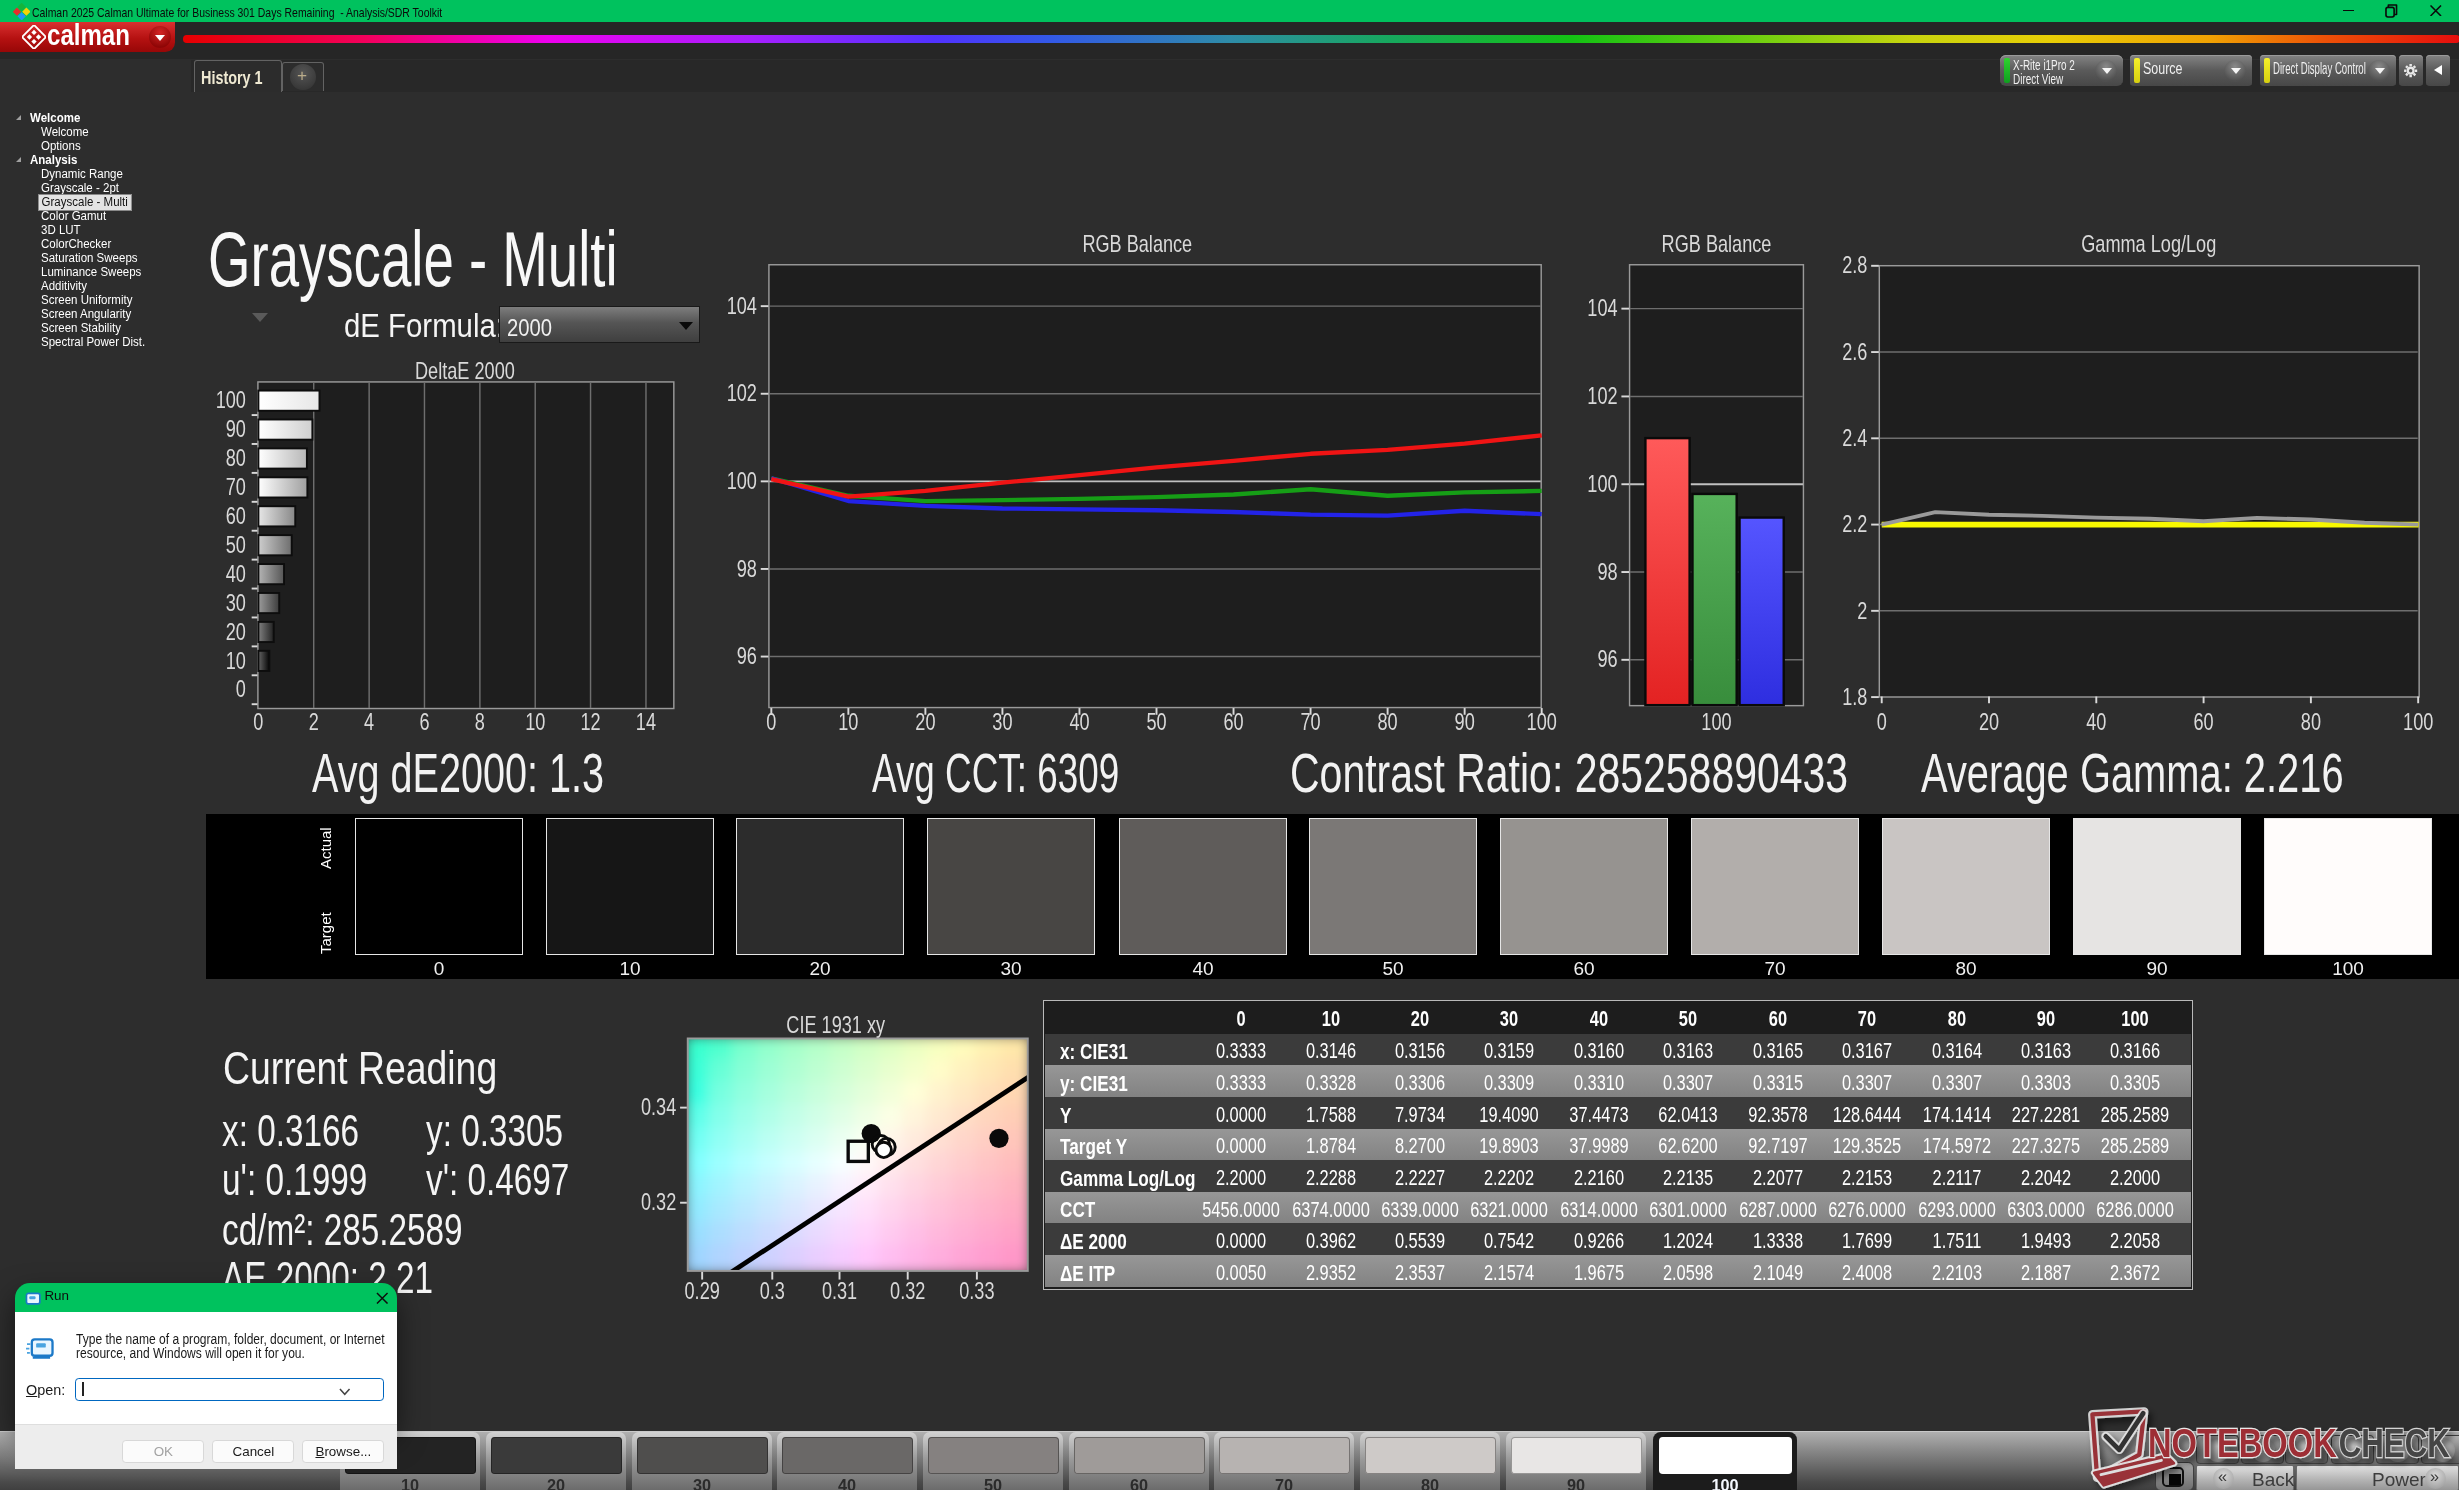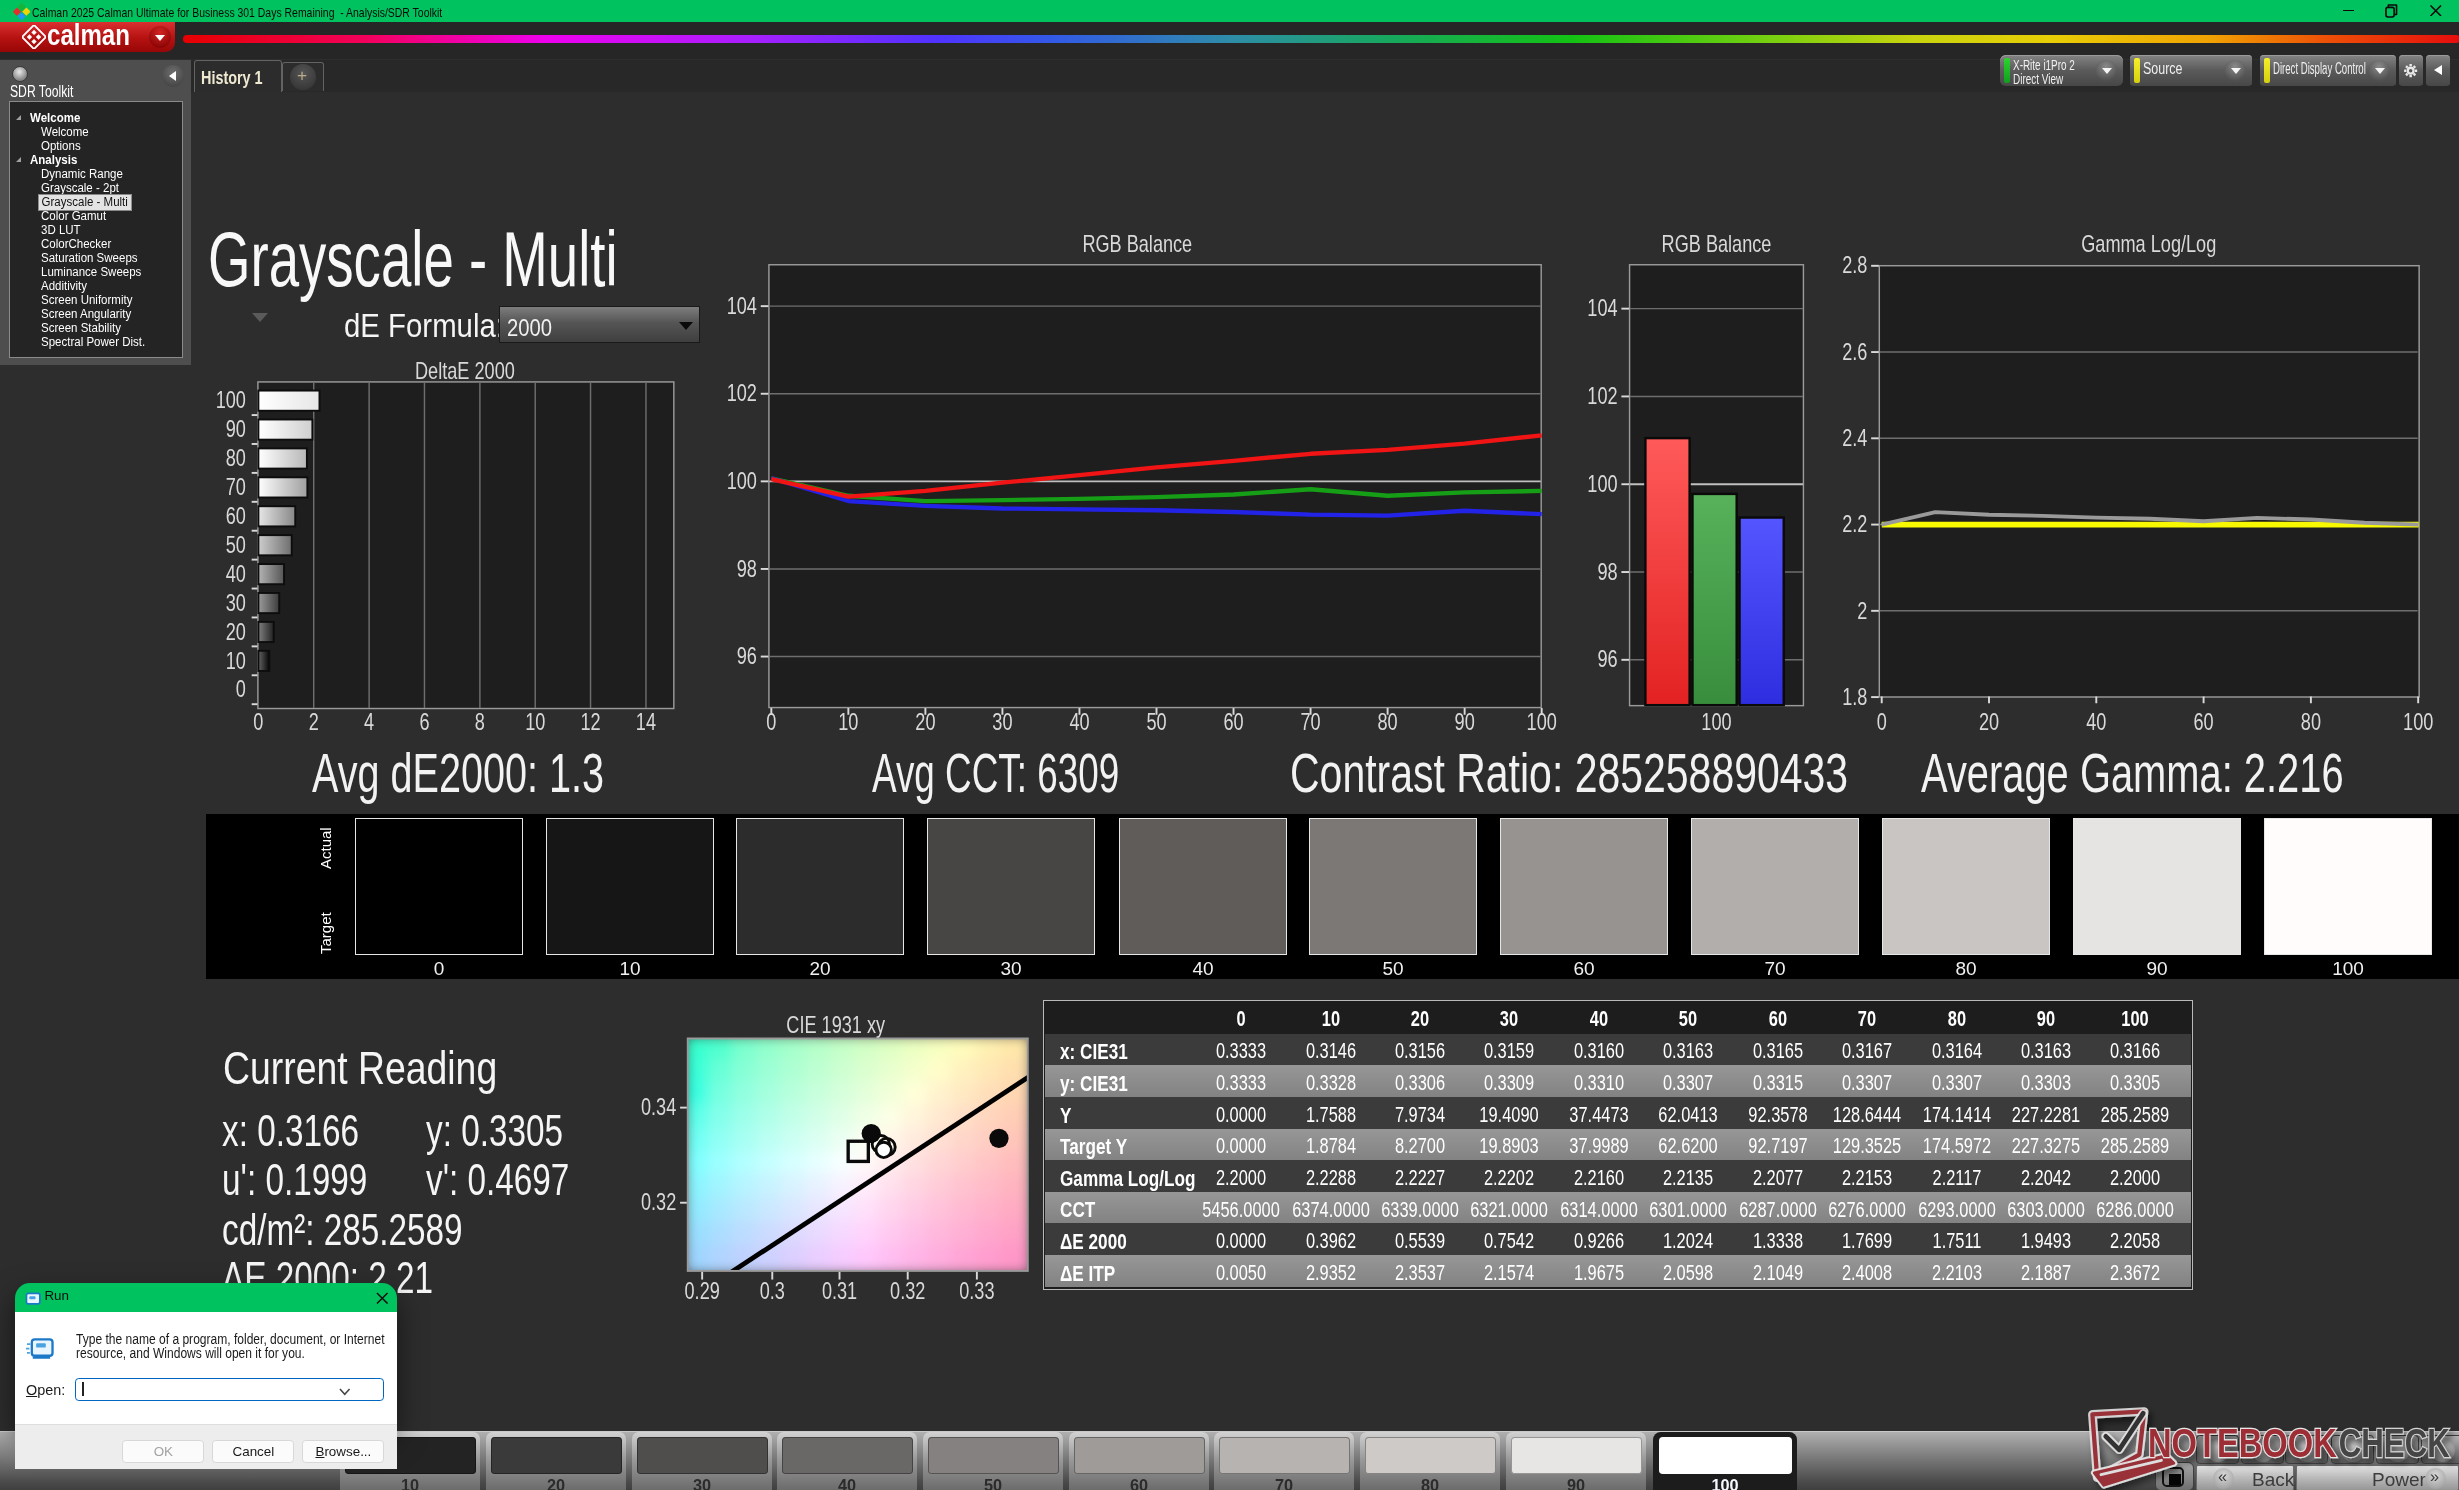--- a/index.html
+++ b/index.html
@@ -41,29 +41,20 @@
       <rect x="-2.2" y="-7.5" width="4.4" height="4.4" transform="rotate(45 0 -5.3)" fill="#fff" stroke="none"></rect>
       <rect x="-2.2" y="3.1" width="4.4" height="4.4" transform="rotate(45 0 5.3)" fill="#fff" stroke="none"></rect>
     </g>
   </svg>
   <div class="abs" style="left:47px;top:-2.9px;font-size:29px;font-weight:bold;color:#fff;transform:scaleX(0.83);transform-origin:left top;">calman</div>
   <div class="abs" style="left:149px;top:3.8px;width:22px;height:22px;border-radius:50%;
     background:radial-gradient(circle at 50% 30%,#d42525,#8f0606 75%);"></div>
   <div class="abs" style="left:155px;top:12.5px;border:5.3px solid transparent;border-top:6.7px solid #fff;border-bottom:none;"></div>
 </div>
 
-<div class="abs" style="left:0;top:60px;width:191px;height:305px;background:#4e4e4e;">
-  <div class="abs" style="left:11.5px;top:5.8px;width:16.3px;height:16.3px;border-radius:50%;
-    background:radial-gradient(circle at 45% 35%,#e9e9e9,#8a8a8a 65%,#707070);border:1px solid #3a3a3a;"></div>
-  <div class="abs" style="left:162px;top:4.8px;width:22px;height:22px;border-radius:50%;
-    background:radial-gradient(circle at 50% 35%,#6f6f6f,#474747 75%);"></div>
-  <div class="abs" style="left:169px;top:10.6px;width:0;height:0;border:5.3px solid transparent;border-right:7.7px solid #fff;border-left:none;"></div>
-  <div class="abs" style="left:9.6px;top:23px;font-size:16px;color:#fff;transform:scaleX(0.76);transform-origin:left top;">SDR Toolkit</div>
-  <div class="abs" style="left:8.6px;top:41px;width:174px;height:257px;background:#242424;border:1px solid #8a8a8a;"></div>
-</div>
 <div class="abs" style="left:0;top:60px;width:191px;height:305px;">
 <div class="abs" style="left:16.3px;top:55px;width:0;height:0;border-left:5.8px solid transparent;border-bottom:5.8px solid #a0a0a0;"></div>
       <div class="abs" style="left:30px;top:51px;font-size:12.5px;font-weight:bold;color:#fff;transform:scaleX(0.92);transform-origin:left top;">Welcome</div>
       <div class="abs" style="left:41px;top:65px;font-size:12.5px;color:#fff;transform:scaleX(0.92);transform-origin:left top;">Welcome</div>
       <div class="abs" style="left:41px;top:79px;font-size:12.5px;color:#fff;transform:scaleX(0.92);transform-origin:left top;">Options</div>
       <div class="abs" style="left:16.3px;top:97px;width:0;height:0;border-left:5.8px solid transparent;border-bottom:5.8px solid #a0a0a0;"></div>
       <div class="abs" style="left:30px;top:93px;font-size:12.5px;font-weight:bold;color:#fff;transform:scaleX(0.92);transform-origin:left top;">Analysis</div>
       <div class="abs" style="left:41px;top:107px;font-size:12.5px;color:#fff;transform:scaleX(0.92);transform-origin:left top;">Dynamic Range</div>
       <div class="abs" style="left:41px;top:121px;font-size:12.5px;color:#fff;transform:scaleX(0.92);transform-origin:left top;">Grayscale - 2pt</div>
       <div class="abs" style="left:38px;top:134px;padding:0 3.8px 1px 2.9px;font-size:12.5px;color:#111;background:#e3e3e3;border:1px solid #888;transform:scaleX(0.92);transform-origin:left top;">Grayscale - Multi</div>

